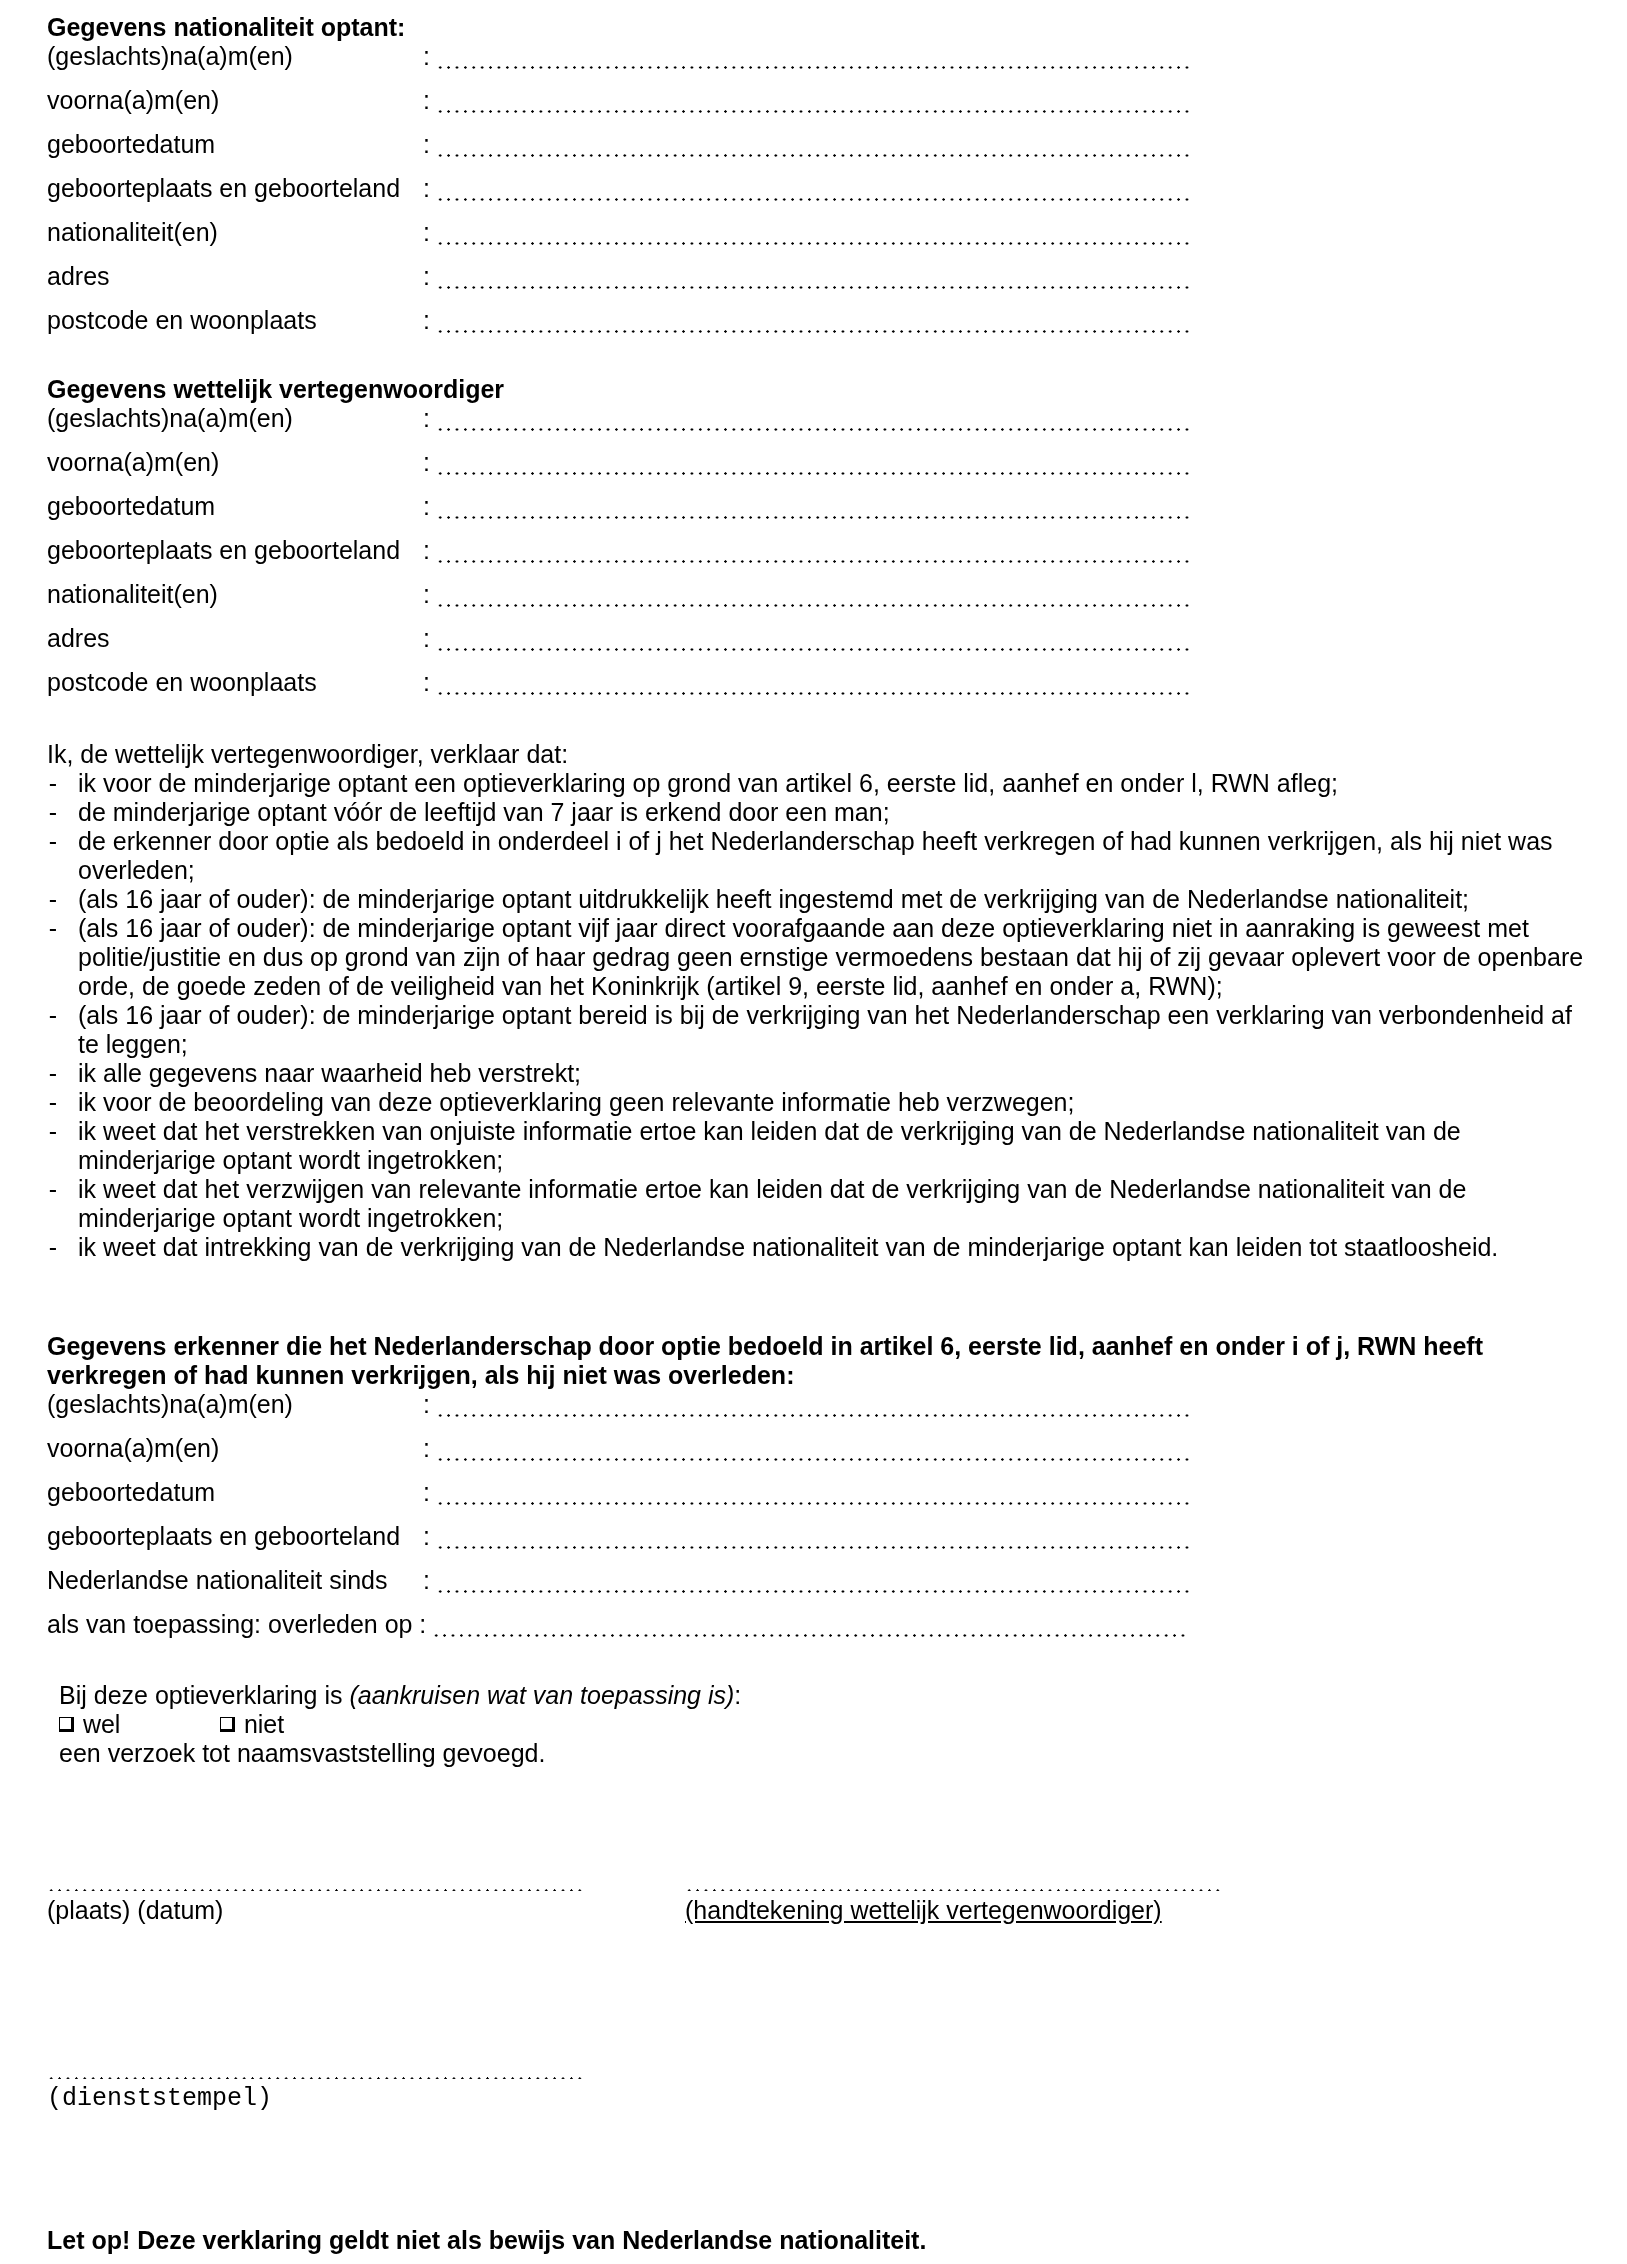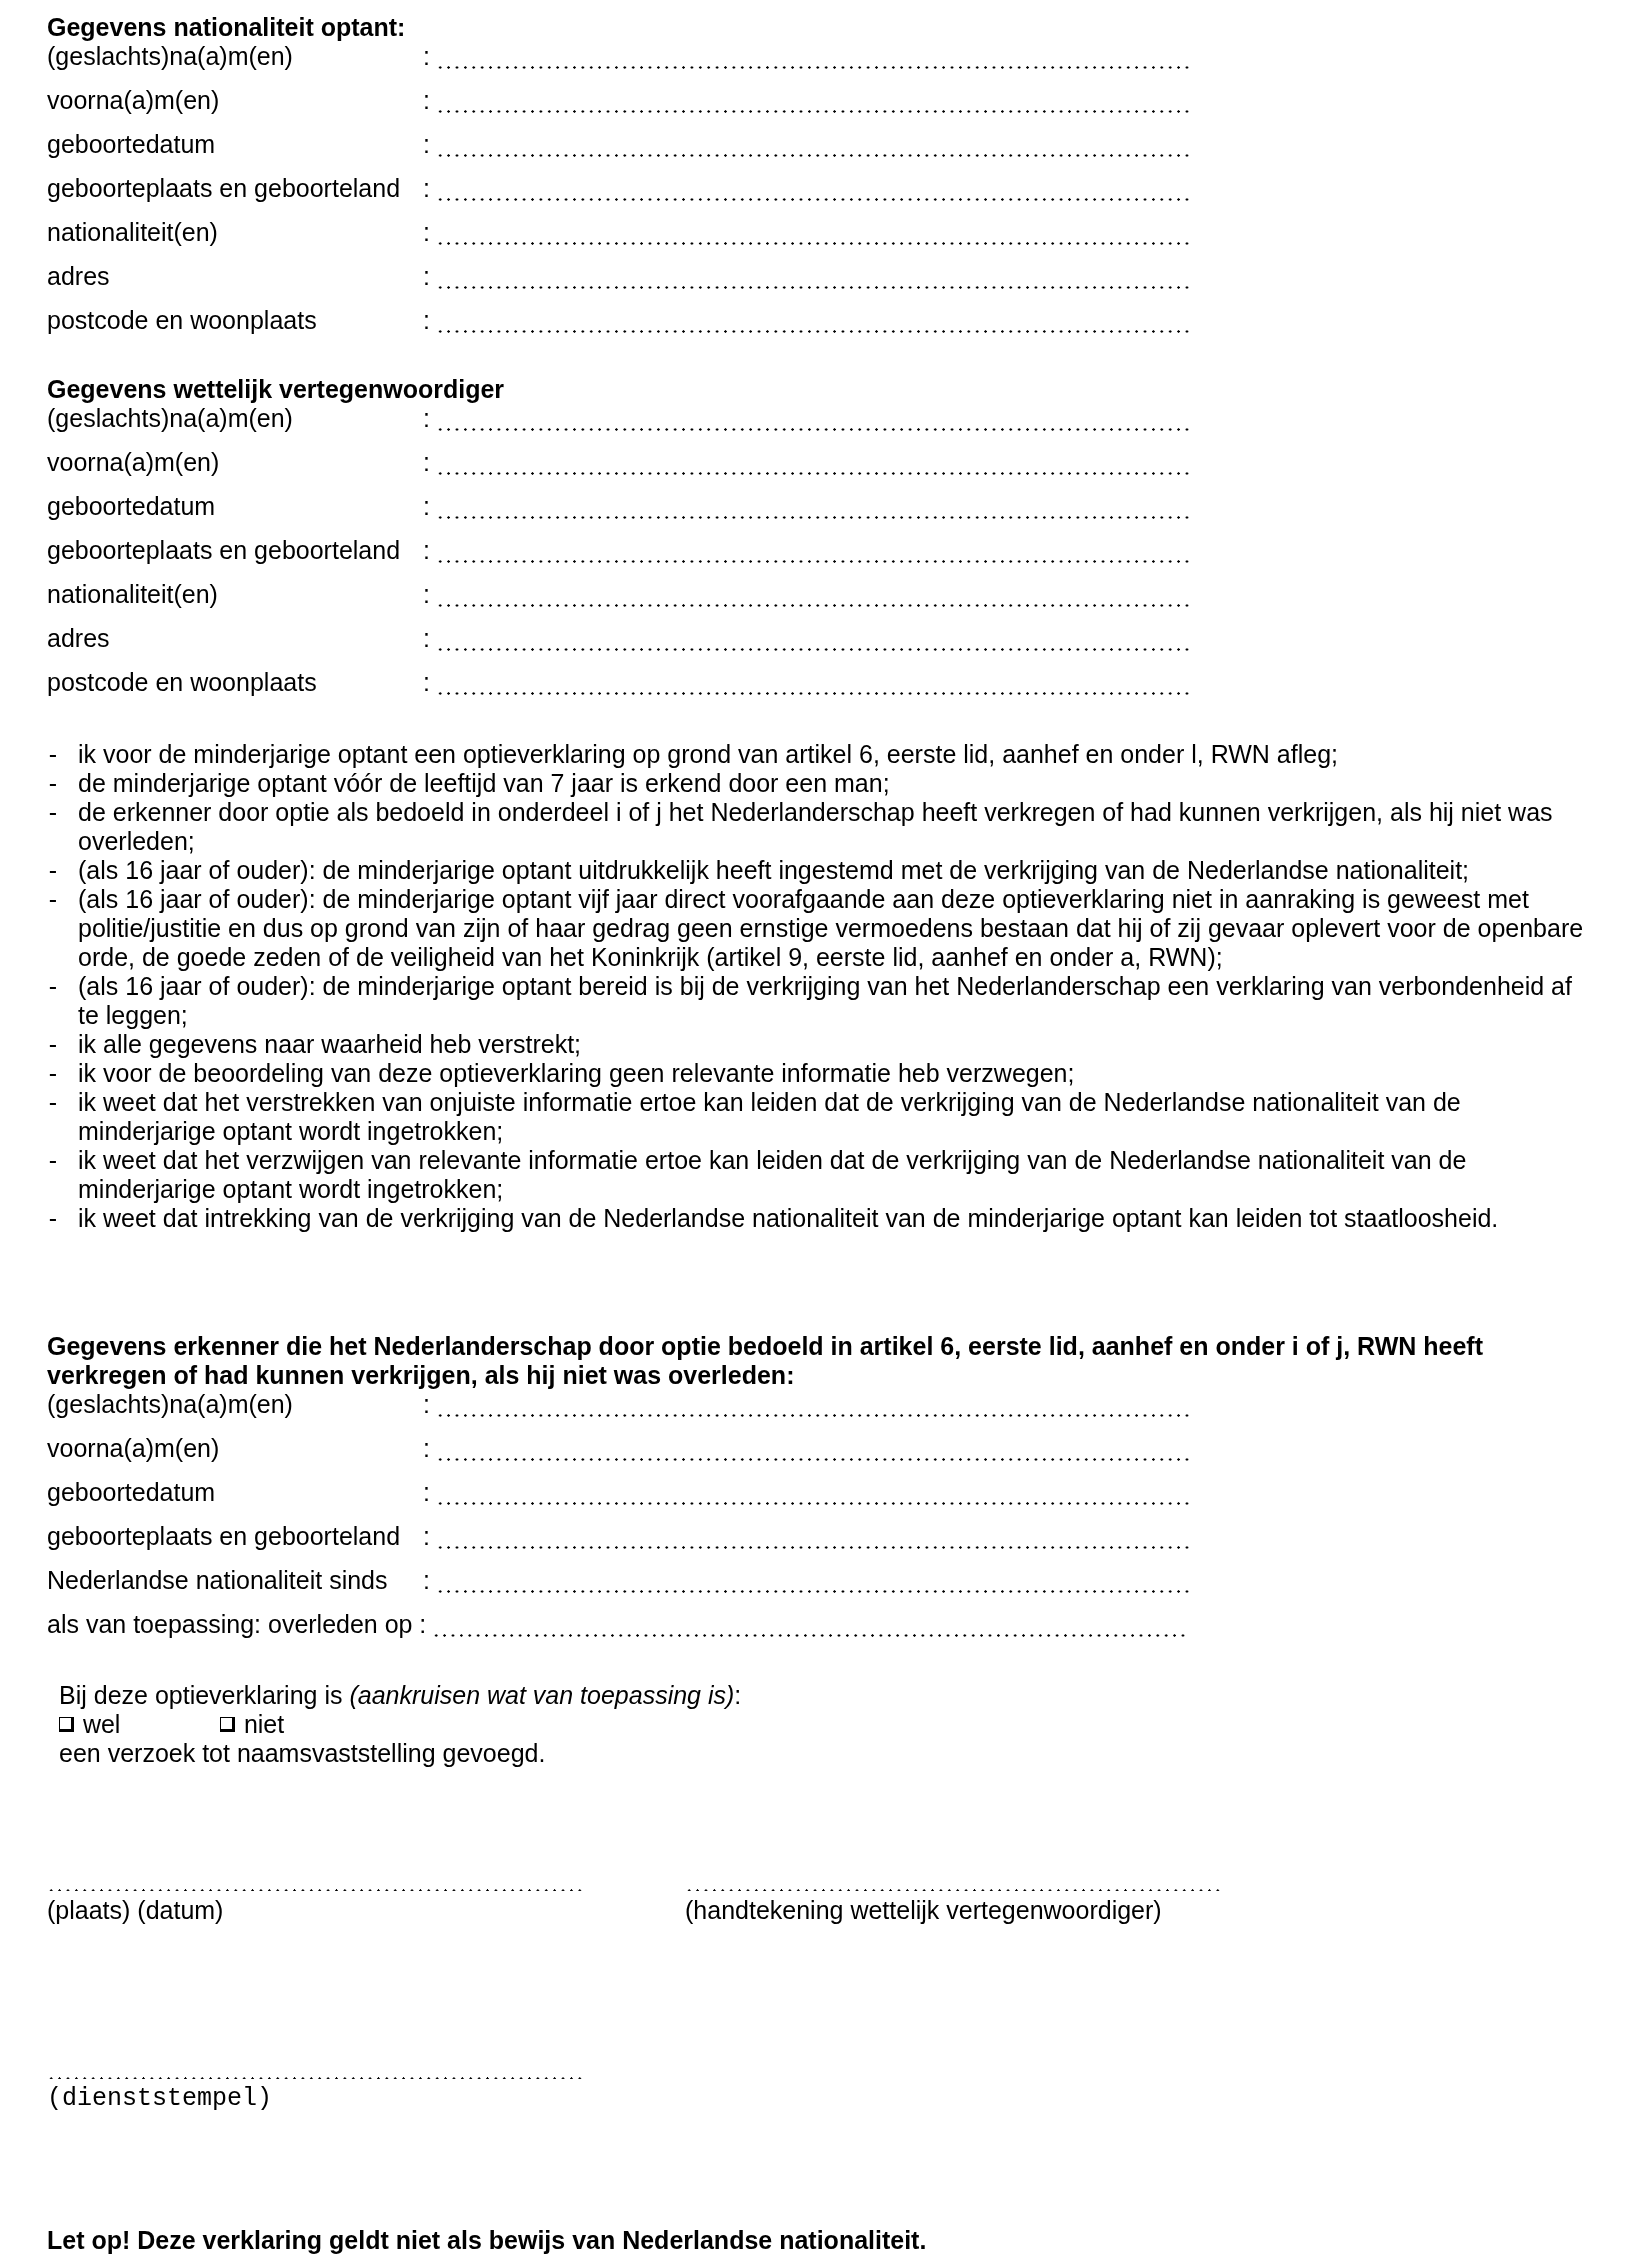--- a/index.html
+++ b/index.html
@@ -119,20 +119,21 @@
       <span class="field-dots"></span>
     </div>
     <div class="field-row">
       <span class="field-label">postcode en woonplaats</span>
       <span class="field-colon">:</span>
       <span class="field-dots"></span>
     </div>
   </div>
 
   <div class="abs" style="left:0; top:740px; width:1543px;">
+    <p class="decl-intro">Ik, de wettelijk vertegenwoordiger, verklaar dat:</p>
     <ul class="bullets">
       <li>
           <span class="dash">-</span>
           <span class="btext">ik voor de minderjarige optant een optieverklaring op grond van artikel 6, eerste lid, aanhef en onder l, RWN afleg;</span>
         </li>
       <li>
           <span class="dash">-</span>
           <span class="btext">de minderjarige optant vóór de leeftijd van 7 jaar is erkend door een man;</span>
         </li>
       <li>
@@ -220,21 +221,21 @@
         <span>niet</span>
       </label>
     </div>
     <p style="margin:0;">een verzoek tot naamsvaststelling gevoegd.</p>
   </div>
 
   <div class="abs" style="left:0; top:1883px; width:537px;">
     <div class="sig-dots"></div>
     <div>(plaats) (datum)</div>
   </div>
-  <div class="abs" style="left:638px; top:1883px; width:537px;">
+  <div class="abs" style="left:638px; top:1883px; width:537px;text-decoration:underline;">
     <div class="sig-dots"></div>
     <div>(handtekening wettelijk vertegenwoordiger)</div>
   </div>
   <div class="abs" style="left:0; top:2071px; width:537px;font-family:Liberation Mono, monospace;">
     <div class="sig-dots"></div>
     <div>(dienststempel)</div>
   </div>
 
   <p class="heading abs" style="left:0; top:2226px;">Let op! Deze verklaring geldt niet als bewijs van Nederlandse nationaliteit.</p>
 

